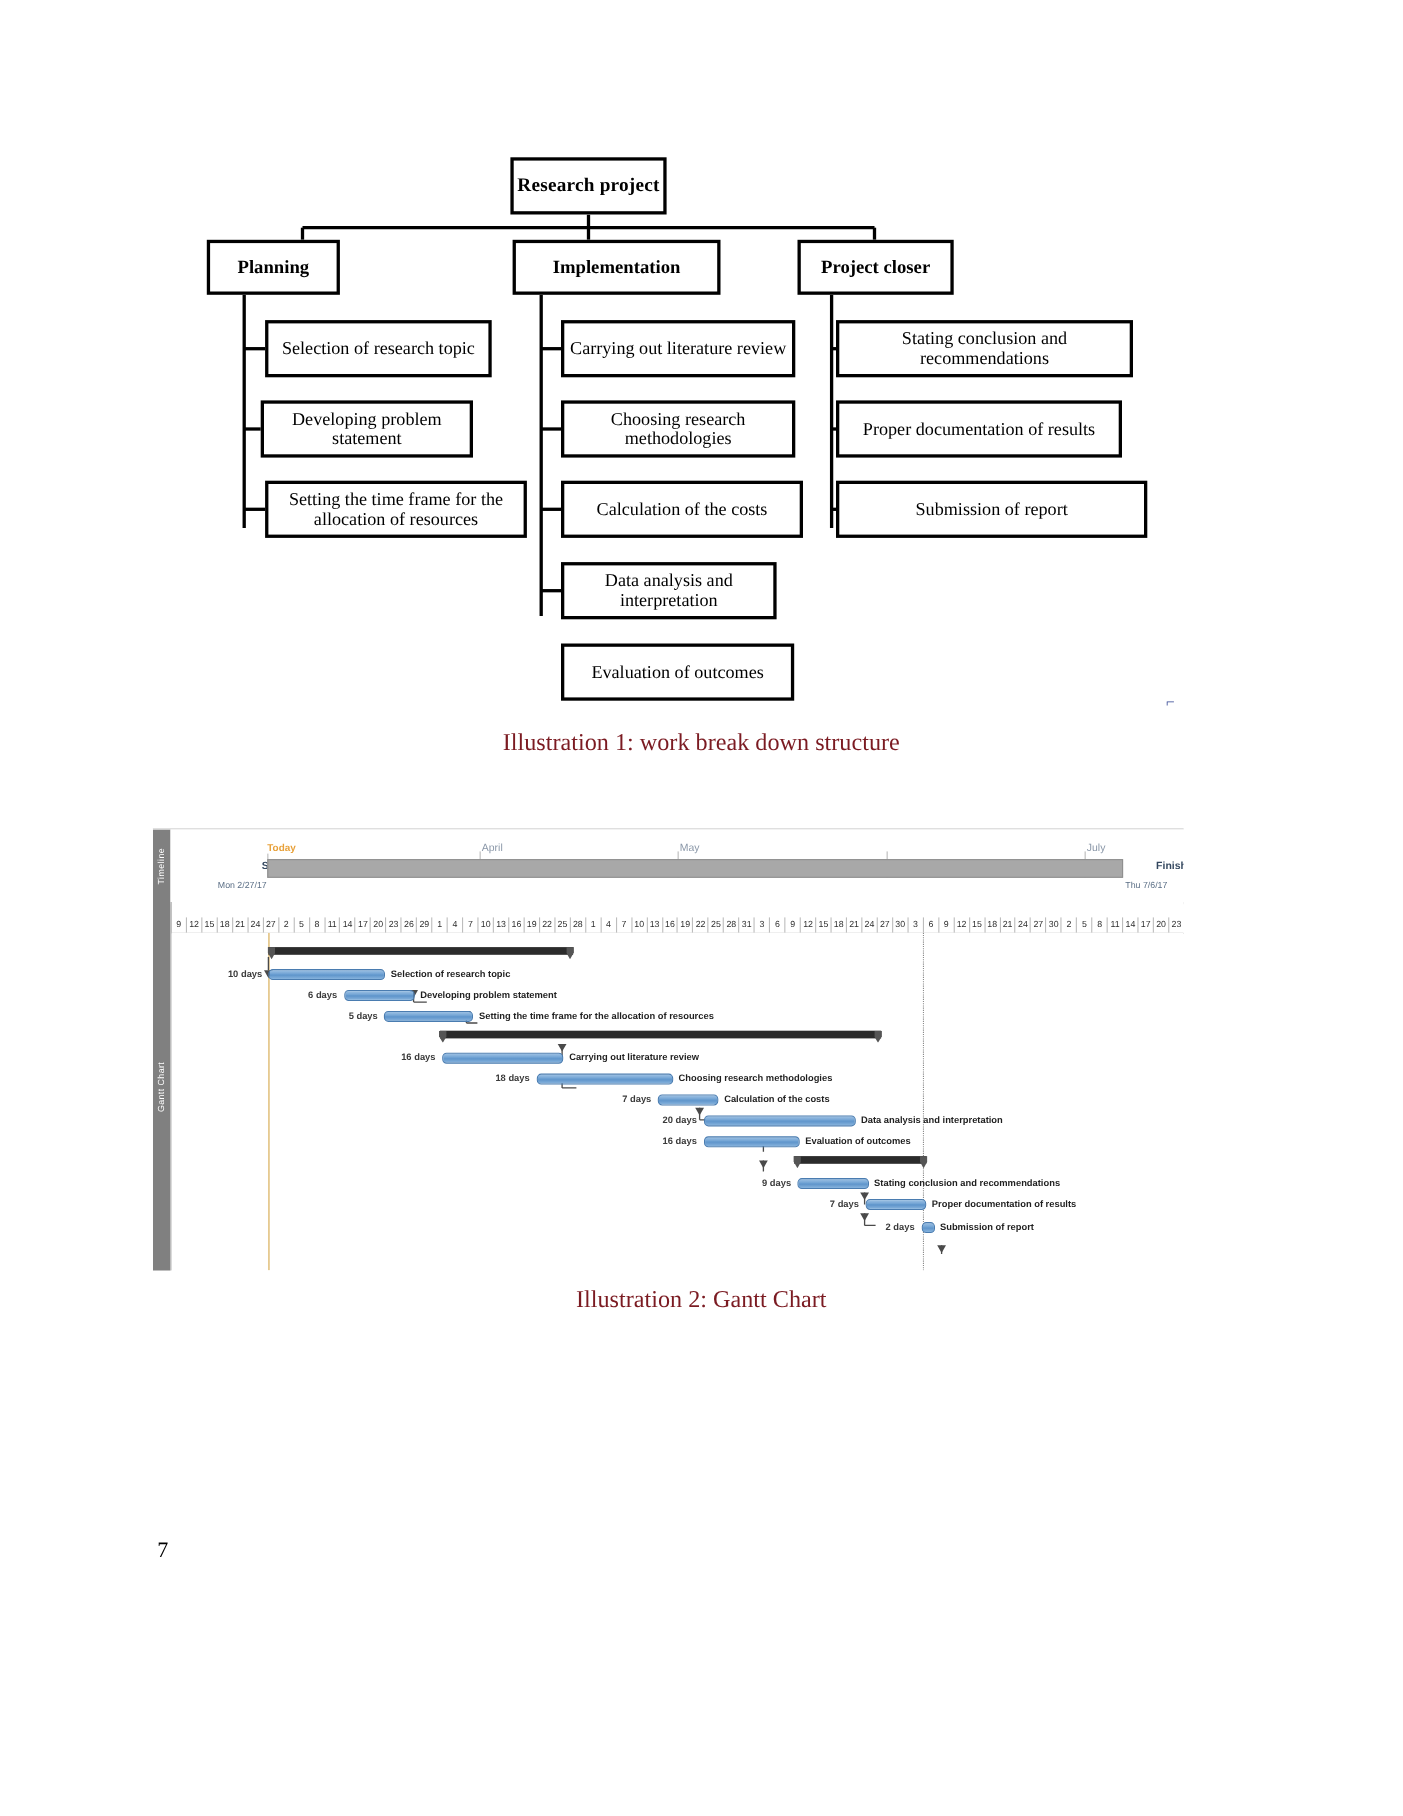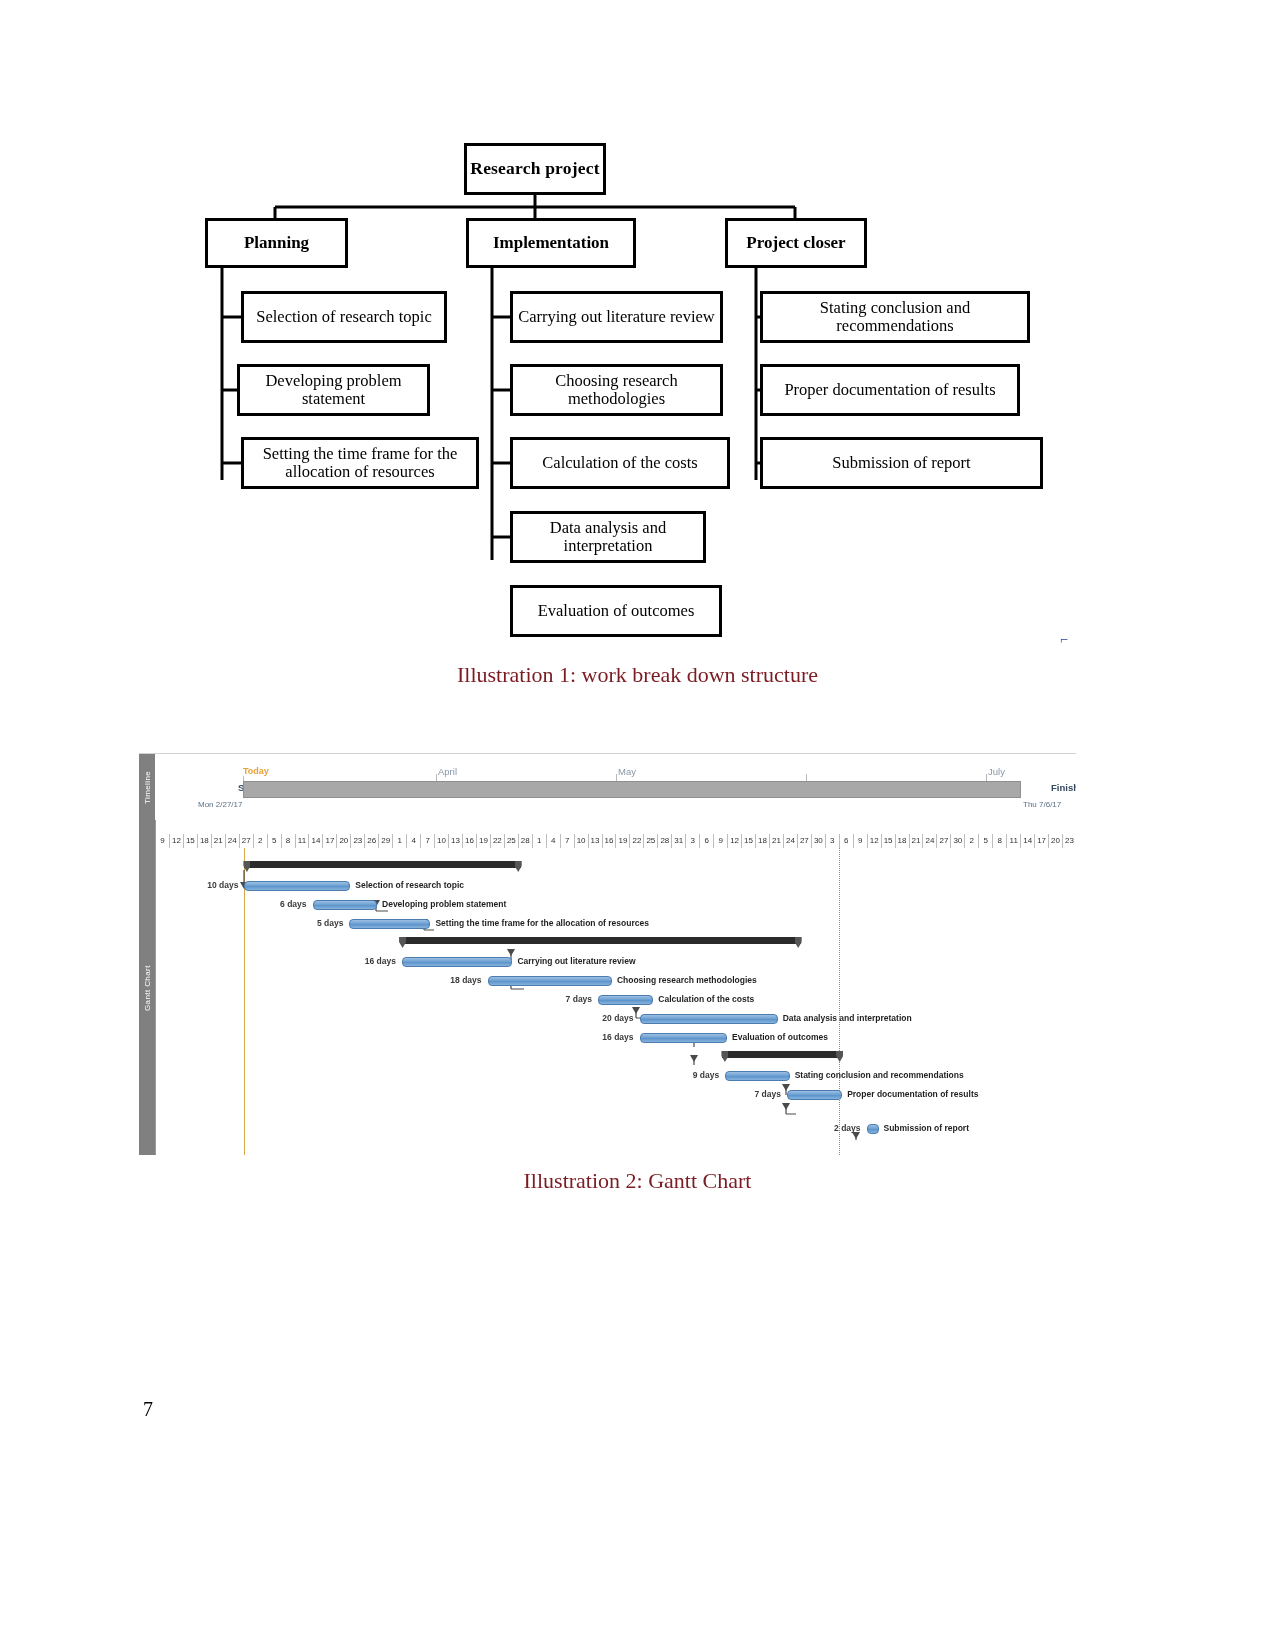--- a/index.html
+++ b/index.html
@@ -112,22 +112,22 @@
 
       <path d="M756,268 L756,480"></path>
       <path d="M756,317 L774,317"></path>
       <path d="M756,390 L774,390"></path>
       <path d="M756,463 L774,463"></path>
     </g>
   </svg>
 
   <div class="wbsbox wbs-l0" style="left:464px;top:143px;width:142px;height:52px;">Research project</div>
 
-  <div class="wbsbox wbs-l1" style="left:205px;top:218px;width:143px;height:50px;">Planning</div>
-  <div class="wbsbox wbs-l1" style="left:466px;top:218px;width:170px;height:50px;">Implementation</div>
+  <div class="wbsbox wbs-l1" style="left:188px;top:218px;width:121px;height:50px;">Planning</div>
+  <div class="wbsbox wbs-l1" style="left:466px;top:218px;width:189px;height:50px;">Implementation</div>
   <div class="wbsbox wbs-l1" style="left:725px;top:218px;width:142px;height:50px;">Project closer</div>
 
   <div class="wbsbox wbs-l2" style="left:241px;top:291px;width:206px;height:52px;">Selection of research topic</div>
   <div class="wbsbox wbs-l2" style="left:237px;top:364px;width:193px;height:52px;">Developing problem statement</div>
   <div class="wbsbox wbs-l2" style="left:241px;top:437px;width:238px;height:52px;">Setting the time frame for the allocation of resources</div>
 
   <div class="wbsbox wbs-l2" style="left:510px;top:291px;width:213px;height:52px;">Carrying out literature review</div>
   <div class="wbsbox wbs-l2" style="left:510px;top:364px;width:213px;height:52px;">Choosing research methodologies</div>
   <div class="wbsbox wbs-l2" style="left:510px;top:437px;width:220px;height:52px;">Calculation of the costs</div>
   <div class="wbsbox wbs-l2" style="left:510px;top:511px;width:196px;height:52px;">Data analysis and interpretation</div>
@@ -329,21 +329,21 @@
         <div class="trow" style="left: 0px; top: 219px; width: 921px;">
           <div class="tdays" style="left: 509.178px; width: 54px;">9 days</div>
           <div class="tbar" style="left: 569.178px; width: 64.47px;"></div>
           <div class="tname" style="left: 638.648px;">Stating conclusion and recommendations</div>
         </div>
         <div class="trow" style="left: 0px; top: 238px; width: 921px;">
           <div class="tdays" style="left: 570.885px; width: 54px;">7 days</div>
           <div class="tbar" style="left: 630.885px; width: 55.26px;"></div>
           <div class="tname" style="left: 691.145px;">Proper documentation of results</div>
         </div>
-        <div class="trow" style="left: 0px; top: 272px; width: 921px; margin-left: 29px;">
+        <div class="trow" style="left: 0px; top: 259px; width: 921px;">
           <div class="tdays" style="left: 621.54px; width: 54px;">2 days</div>
           <div class="tbar" style="left: 681.54px; width: 11.973px;"></div>
           <div class="tname" style="left: 698.513px;">Submission of report</div>
         </div>
       </div>
   </div>
 </div>
 
 <div class="caption" style="top:1168px;">Illustration 2: Gantt Chart</div>
 

